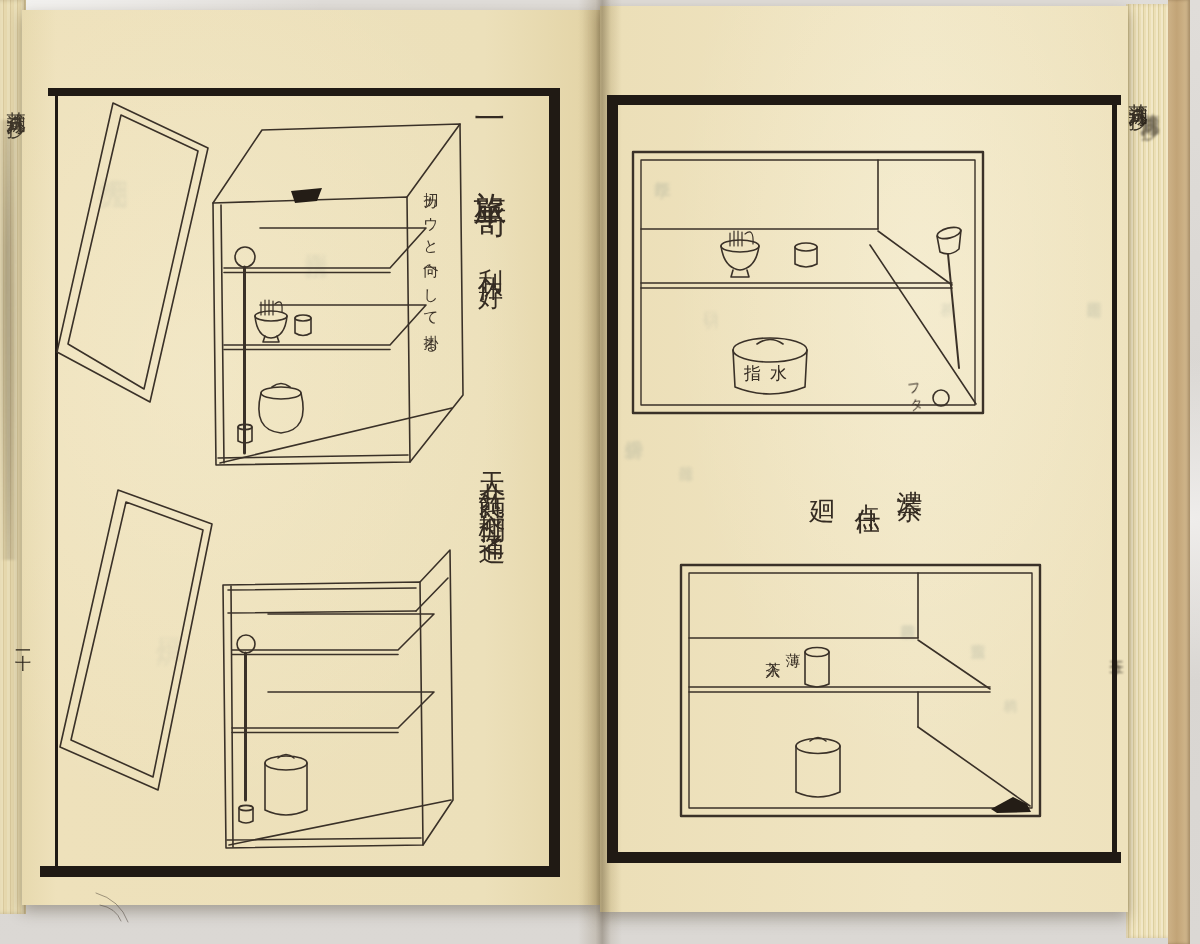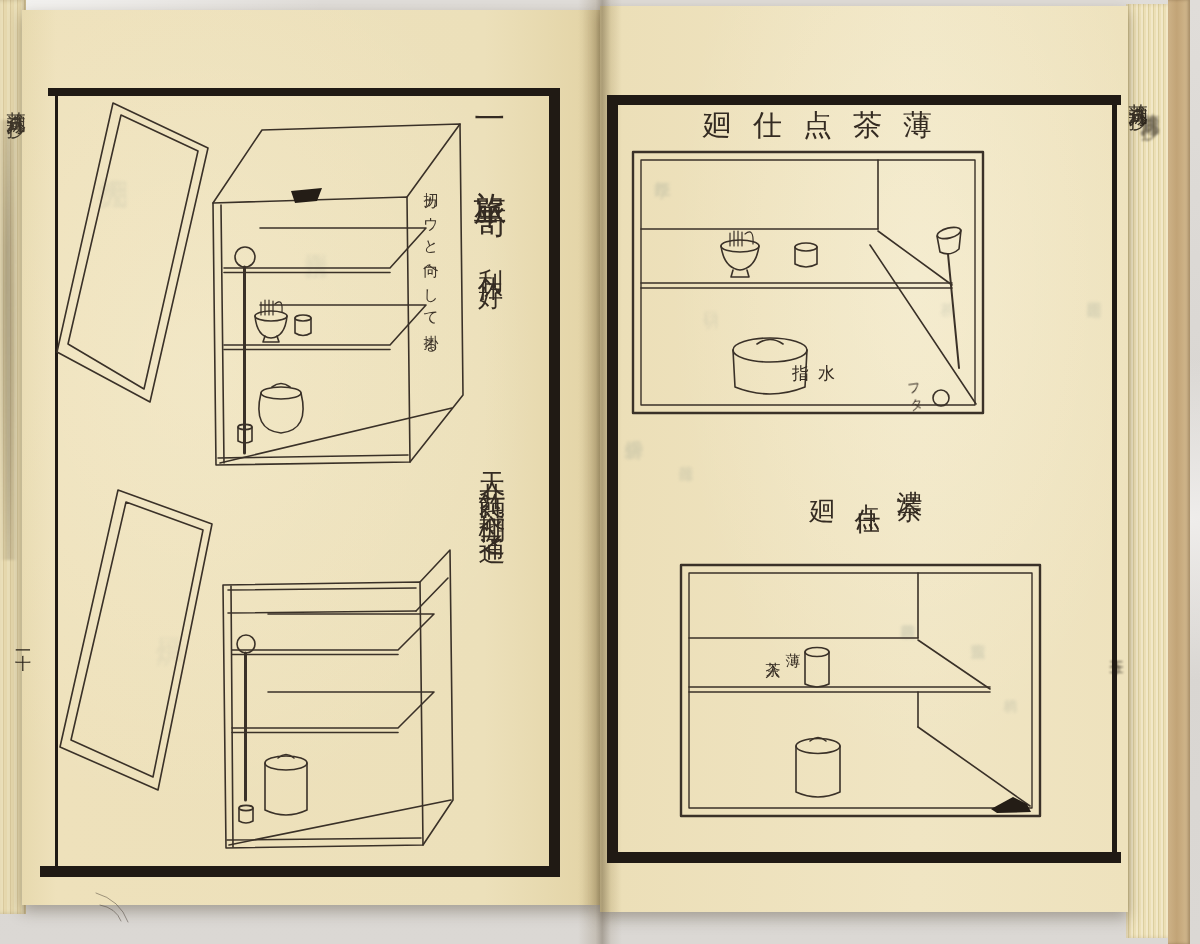--- a/index.html
+++ b/index.html
@@ -46,21 +46,21 @@
   
   .v{writing-mode:vertical-rl;text-orientation:upright;}
   .ink{color:#342b22;}
   .title-col{left:474px;top:102px;font-size:33px;letter-spacing:7px;line-height:1;}
   .title-col .numeral{font-size:31px;margin-bottom:10px;display:inline-block;}
   .title-col .sub{font-size:25px;letter-spacing:9px;margin-top:16px;display:inline-block;}
   .annot{left:421px;top:180px;font-size:15px;letter-spacing:5px;opacity:.95;}
   .caption2{left:474px;top:450px;font-size:27px;letter-spacing:11px;}
   .top-title{left:698px;top:106px;width:260px;text-align:center;font-size:29px;letter-spacing:21px;white-space:nowrap;}
   .midcol{font-size:26px;letter-spacing:6px;}
-  .lbl{font-size:16px;margin-left:48px;}
+  .lbl{font-size:16px;}
   .ghost{color:#7f8f86;filter:blur(1.6px);pointer-events:none;}
   .spine-txt{font-size:19px;letter-spacing:2px;color:#241d15;filter:blur(.4px);}
   .layer{inset:0;}
   svg{display:block;}
 </style>
 </head>
 <body>
 
 <div class="stage">
 
@@ -207,21 +207,20 @@
   <div class="abs layer" style="z-index:5;">
 
     <div class="abs v ink title-col">
       <span class="numeral">一</span>
       <span>旅單笥</span>
       <span class="sub">利休好</span>
     </div>
     <div class="abs v ink annot">扨カウと向へして掛る</div>
     <div class="abs v ink caption2">天井飾袋棚之通</div>
 
-    <div class="abs ink top-title">廻仕点茶薄</div>
     <div class="abs v ink midcol" style="left:893px;top:470px;">濃茶</div>
     <div class="abs v ink midcol" style="left:851px;top:483px;">点仕</div>
     <div class="abs v ink midcol" style="left:806px;top:479px;">廻</div>
 
     <div class="abs ink lbl" style="left:744px;top:362px;letter-spacing:9px;font-size:17px;">指水</div>
     <div class="abs v ink" style="left:905px;top:374px;font-size:13px;transform:rotate(-8deg);filter:blur(.3px);">フタ</div>
     <div class="abs v ink" style="left:783px;top:641px;font-size:15px;">薄</div>
     <div class="abs v ink" style="left:763px;top:650px;font-size:15px;">茶入</div>
 
     <div class="abs" style="left:4px;top:96px;width:34px;height:270px;overflow:hidden;">

